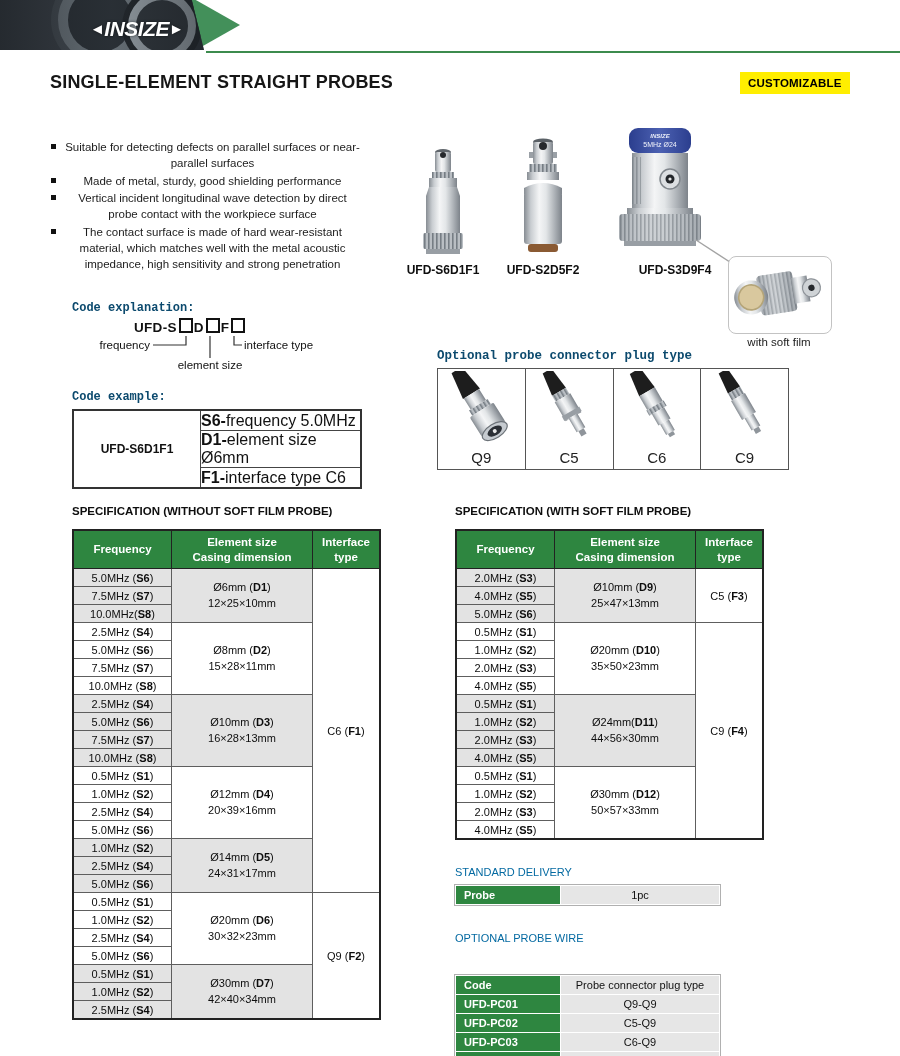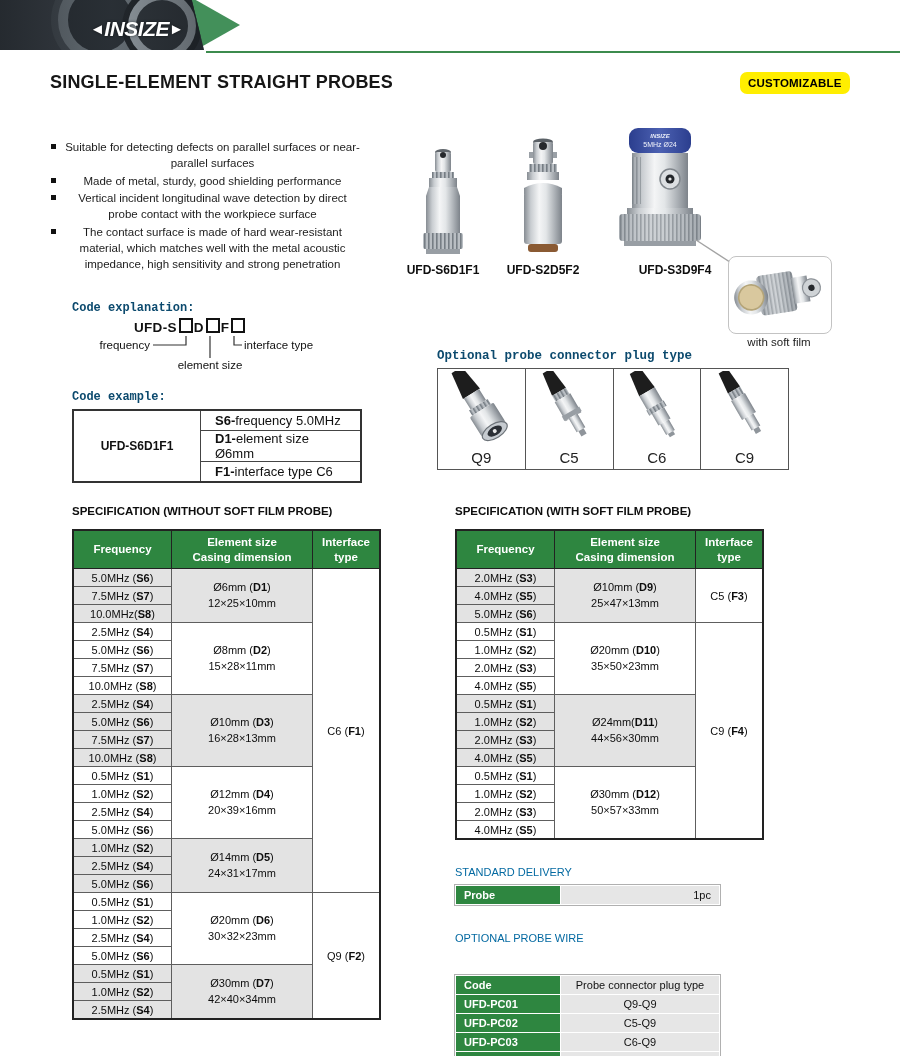--- a/index.html
+++ b/index.html
@@ -47,21 +47,21 @@
   .codestr{position:absolute;left:62px;top:17px;font-weight:bold;font-size:13.5px;letter-spacing:.3px;}
   .cbox{display:inline-block;width:10px;height:11px;border:2px solid #111;margin:0 1px -1px 2px;}
   .exp-lines{position:absolute;left:0;top:35px;}
   .exp-freq{position:absolute;left:0;top:38px;width:78px;text-align:right;}
   .exp-elem{position:absolute;left:88px;top:58px;width:100px;text-align:center;}
   .exp-intf{position:absolute;left:172px;top:38px;}
 
   
   .codeex{position:absolute;left:72px;top:390px;}
   .extable{border-collapse:collapse;margin-top:5px;width:290px;border:2px solid #333;table-layout:fixed;}
-  .extable td{border:1px solid #444;font-size:13px;height:19px;padding:0 14px;}
+  .extable td{border:1px solid #444;font-size:16px;height:19px;padding:0 0;}
   .extable .model{width:126px;text-align:center;font-weight:bold;font-size:12px;padding:0;}
 
   
   .connsec{position:absolute;left:437px;top:349px;width:352px;}
   .conntable{display:flex;margin-top:5px;border:1px solid #555;height:100px;background:#fff;}
   .conncell{flex:1;position:relative;border-left:1px solid #555;}
   .conncell:first-child{border-left:none;}
   .connlabel{position:absolute;bottom:3px;left:0;width:100%;text-align:center;font-size:15px;color:#222;}
   .connsvg{position:absolute;top:2px;left:50%;transform:translateX(-50%);}
 
@@ -73,21 +73,21 @@
   .spec .c0{width:97px;} .spec .c1{width:140px;} .spec .c2{width:66px;}
   .spec td.elem{line-height:1.4;}
   .spec td.sh{background:#e3e3e3;}
   .spec td.intf{background:#fff;font-size:11px;}
 
   
   .kv-h{position:absolute;font-weight:normal;font-size:11px;color:#0369a1;}
   table.kv{position:absolute;border-collapse:collapse;width:265px;table-layout:fixed;outline:1px solid #b0b0b0;}
   .kv td{border:1px solid #fff;font-size:11px;height:18px;padding:0 8px;}
   .kv .gcell{color:#fff;font-weight:bold;width:88px;text-align:left;}
-  .kv .vcell{background:#e6e6e6;text-align:right;}
+  .kv .vcell{background:#e6e6e6;text-align:center;}
   .kv .ccell{background:#e6e6e6;text-align:center;padding:0;}
   .green-bg{background:#2e8640;}
 </style>
 </head>
 <body>
 
 <div class="page">
 
   <svg width="0" height="0" style="position:absolute">
     <defs>
@@ -119,21 +119,21 @@
       <div class="gear g2"></div>
       <div class="gear g3"></div>
       <div class="photo-shade"></div>
     </div>
     <div class="logo">
       <span class="arr">◄</span><span>INSIZE</span><span class="arr">►</span>
     </div>
   </div>
 
   <div class="page-title">SINGLE-ELEMENT STRAIGHT PROBES</div>
-  <div class="badge" style="background: rgb(255, 238, 0); border-radius: 7px;">CUSTOMIZABLE</div>
+  <div class="badge" style="background: rgb(255, 238, 0);">CUSTOMIZABLE</div>
 
   <ul class="features" id="features">
       <li>Suitable for detecting defects on parallel surfaces or near-parallel surfaces</li>
       <li>Made of metal, sturdy, good shielding performance</li>
       <li>Vertical incident longitudinal wave detection by direct probe contact with the workpiece surface</li>
       <li>The contact surface is made of hard wear-resistant material, which matches well with the metal acoustic impedance, high sensitivity and strong penetration</li>
     </ul>
 
   <div class="probe" style="left:408px;top:146px;">
     <svg width="70" height="114" viewBox="0 0 70 114">

